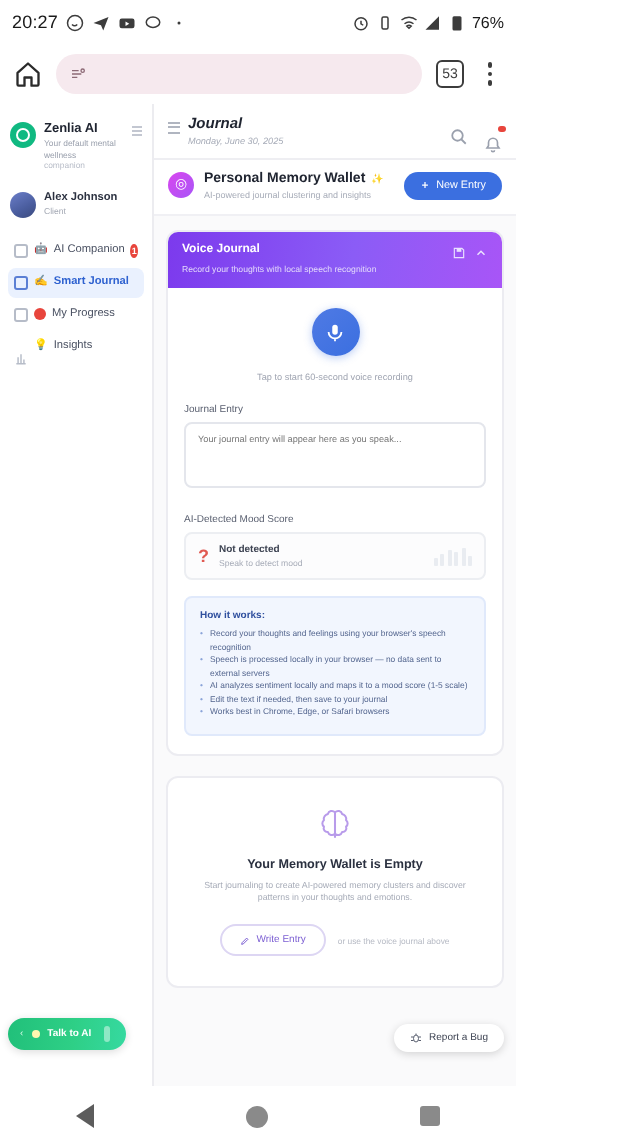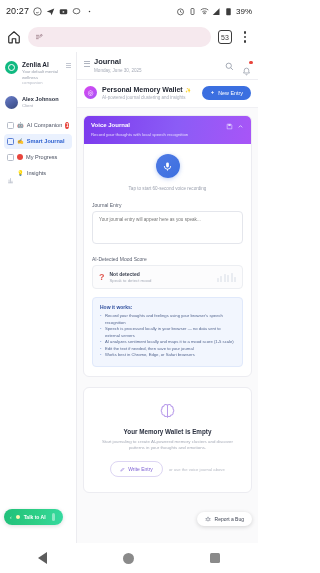--- a/index.html
+++ b/index.html
@@ -104,21 +104,21 @@
   }
   .nav-dot-red { width: 6px; height: 6px; border-radius: 50%; background: #e8453c;
     display:flex;align-items:center;justify-content:center;color:#fff;font-size:4px; flex:0 0 auto;}
 
   
   .main { flex: 1 1 auto; min-width: 0; display: flex; flex-direction: column;
     background: #fafafb; overflow: hidden; }
 
   .topbar {
     background: #ffffff; border-bottom: 1px solid #eeeef2;
-    padding: 5px 7px 6px 7px; display: flex; align-items: center;
+    padding: 5px 7px 6px 7px; display: flex; align-items: flex-end; font-style: italic;
   }
   .tb-left { display: flex; align-items: flex-start; gap: 4px; flex: 1 1 auto; min-width: 0; }
   .hamb { width: 6px; display: flex; flex-direction: column; gap: 1.3px; margin-top: 4px; }
   .hamb i { height: 1px; background: #b0b5c0; display: block; }
   .tb-title { font-size: 7.5px; font-weight: bold; color: #1f2430; line-height: 1.2; }
   .tb-date { font-size: 4.6px; color: #a7acb8; margin-top: 1.5px; }
   .tb-right { display: flex; align-items: center; gap: 8px; margin-top: 3px; }
   .ic-btn { width: 9px; height: 9px; position: relative; }
   .ic-badge {
     position: absolute; top: -1px; right: -1.5px;
@@ -292,21 +292,21 @@
       </svg>
     <svg class="sb-ic" viewBox="0 0 24 24">
         <path d="M2 8c6-5 14-5 20 0M6 13c4-3 8-3 12 0M12 19l-3-3c2-1.5 4-1.5 6 0z" fill="none" stroke="#3c3c3c" stroke-width="2"></path>
       </svg>
     <svg class="sb-ic" viewBox="0 0 24 24">
         <path d="M20 3v18H2z" fill="#3c3c3c"></path>
       </svg>
     <svg class="sb-ic" viewBox="0 0 24 24">
         <rect x="6" y="3" width="12" height="19" rx="2" fill="#3c3c3c"></rect>
       </svg>
-    <span class="sb-batt">39%</span>
+    <span class="sb-batt">76%</span>
   </div>
 </div>
 
 <div class="urlbar">
   <svg class="home-ic" viewBox="0 0 24 24">
       <path d="M3 11l9-8 9 8v10a1 1 0 0 1-1 1h-5v-7h-6v7H4a1 1 0 0 1-1-1z" fill="none" stroke="#2b2b2b" stroke-width="2" stroke-linejoin="round"></path>
     </svg>
   <div class="url-pill">
     <svg style="width:8px;height:8px;flex:0 0 auto" viewBox="0 0 24 24">
         <path d="M3 7h10M3 12h14M3 17h8" stroke="#8d6a76" stroke-width="2"></path>

